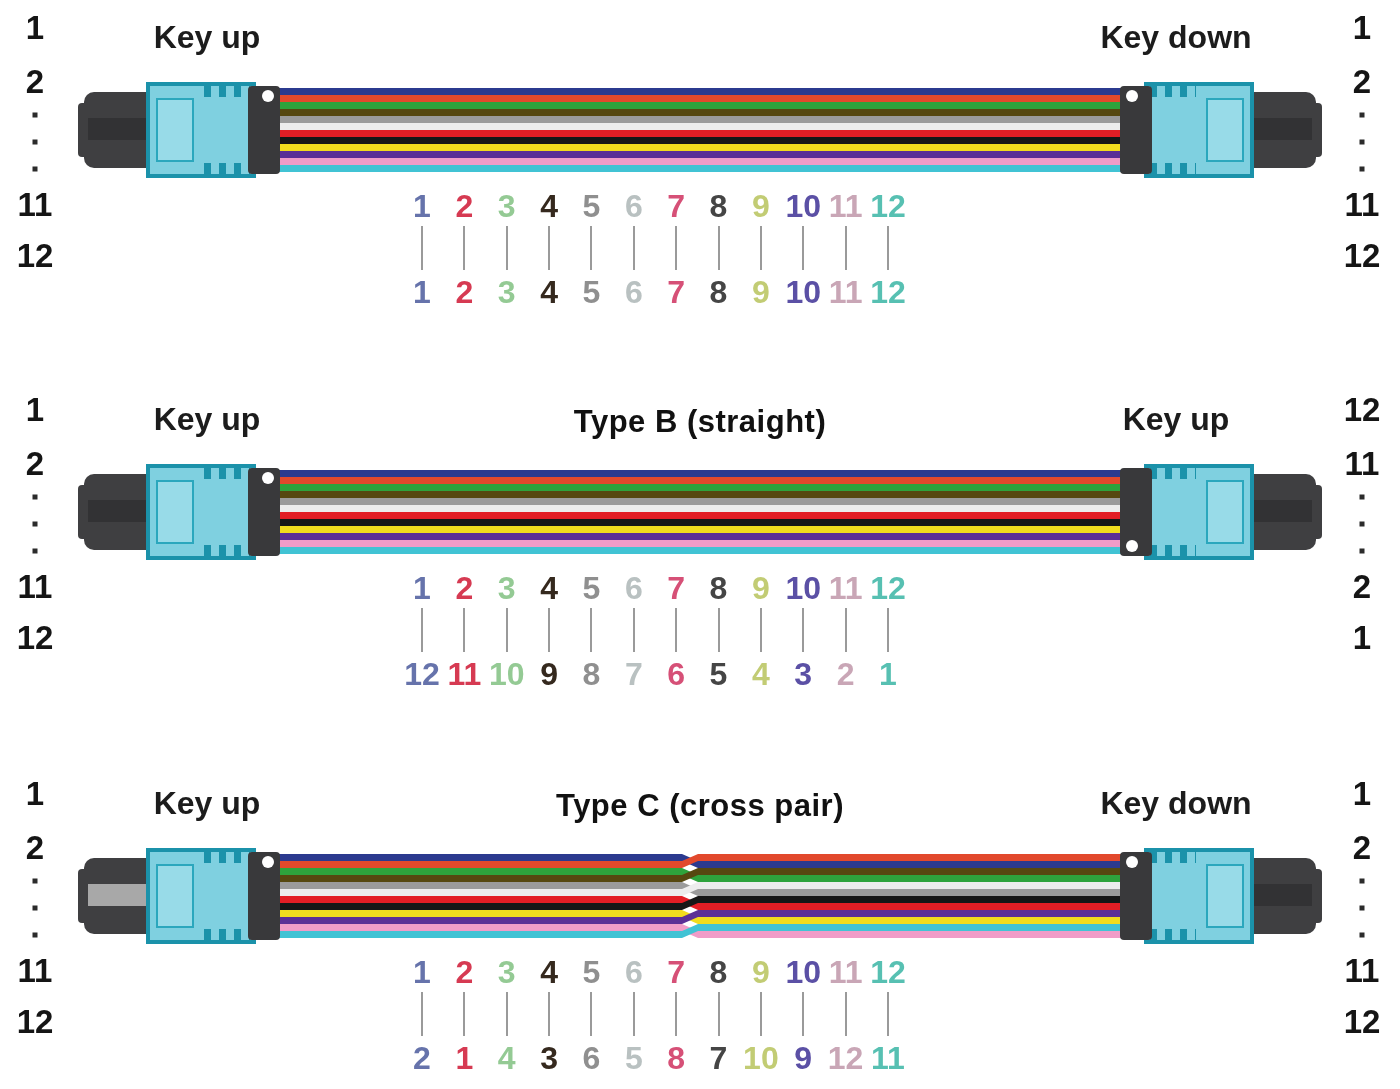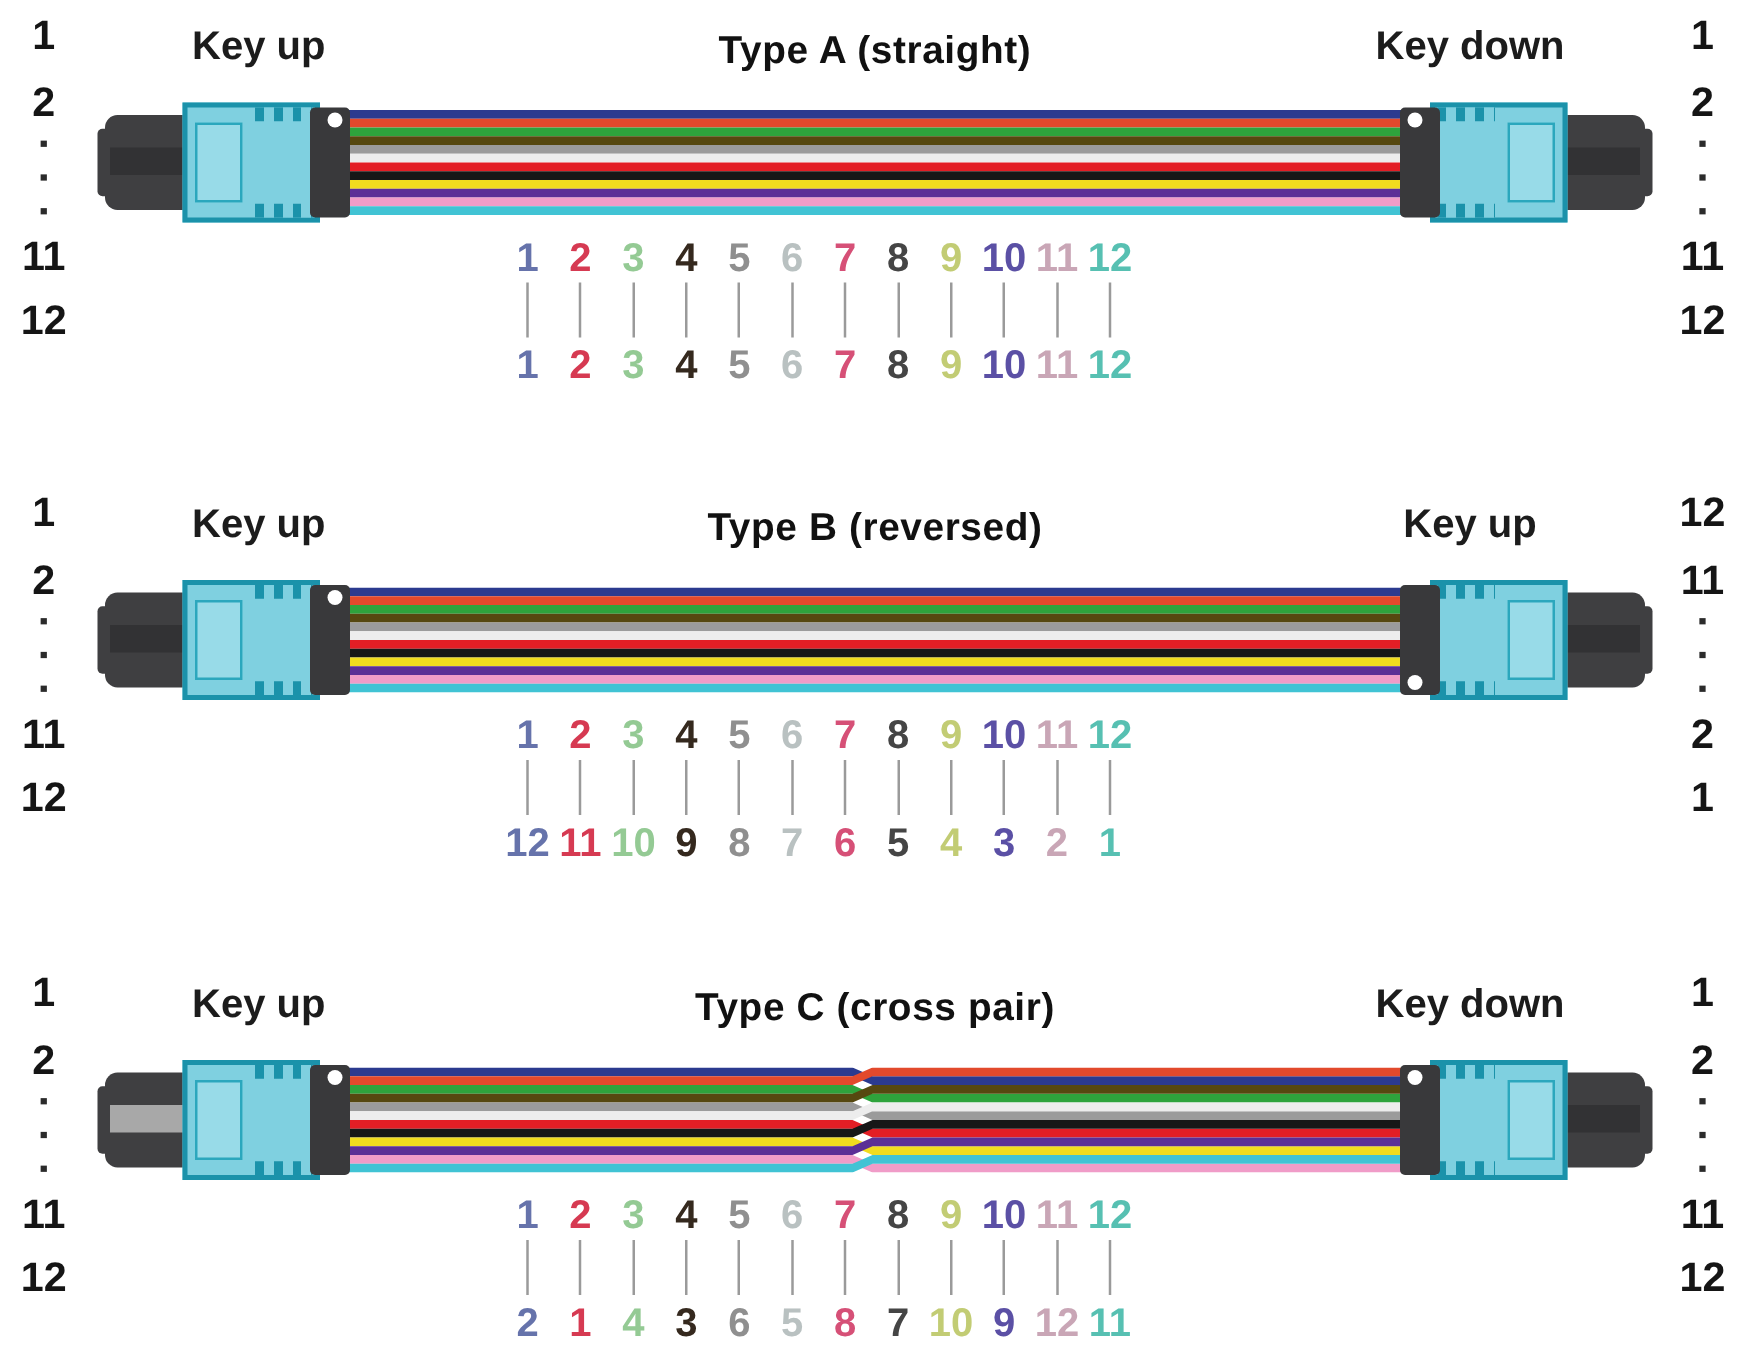--- a/index.html
+++ b/index.html
@@ -37,21 +37,20 @@
       <div class="abs ctr dot-sq" style="left: 35px; top: 142px;"></div>
       <div class="abs ctr dot-sq" style="left: 35px; top: 169px;"></div>
       <div class="abs ctr pin" style="left: 1362px; top: 28px;">1</div>
       <div class="abs ctr pin" style="left: 1362px; top: 82px;">2</div>
       <div class="abs ctr pin" style="left: 1362px; top: 205px;">11</div>
       <div class="abs ctr pin" style="left: 1362px; top: 256px;">12</div>
       <div class="abs ctr dot-sq" style="left: 1362px; top: 115px;"></div>
       <div class="abs ctr dot-sq" style="left: 1362px; top: 142px;"></div>
       <div class="abs ctr dot-sq" style="left: 1362px; top: 169px;"></div>
       <div class="abs ctr key" style="left: 207px; top: 37px;">Key up</div>
-      <div class="abs ctr title" style="left: 700px; top: 40px;">Type A (straight)</div>
       <div class="abs ctr key" style="left: 1176px; top: 37px;">Key down</div>
       <svg width="844" height="84" style="position: absolute; left: 278px; top: 88px;">
         <rect x="0" y="0" width="844" height="7" fill="#2b3a8f"></rect>
         <rect x="0" y="7" width="844" height="7" fill="#e2492c"></rect>
         <rect x="0" y="14" width="844" height="7" fill="#2ea33c"></rect>
         <rect x="0" y="21" width="844" height="7" fill="#564810"></rect>
         <rect x="0" y="28" width="844" height="7" fill="#9b9b9b"></rect>
         <rect x="0" y="35" width="844" height="7" fill="#ededed"></rect>
         <rect x="0" y="42" width="844" height="7" fill="#e31e25"></rect>
         <rect x="0" y="49" width="844" height="7" fill="#171717"></rect>
@@ -130,21 +129,21 @@
       <div class="abs ctr dot-sq" style="left: 35px; top: 142px;"></div>
       <div class="abs ctr dot-sq" style="left: 35px; top: 169px;"></div>
       <div class="abs ctr pin" style="left: 1362px; top: 28px;">12</div>
       <div class="abs ctr pin" style="left: 1362px; top: 82px;">11</div>
       <div class="abs ctr pin" style="left: 1362px; top: 205px;">2</div>
       <div class="abs ctr pin" style="left: 1362px; top: 256px;">1</div>
       <div class="abs ctr dot-sq" style="left: 1362px; top: 115px;"></div>
       <div class="abs ctr dot-sq" style="left: 1362px; top: 142px;"></div>
       <div class="abs ctr dot-sq" style="left: 1362px; top: 169px;"></div>
       <div class="abs ctr key" style="left: 207px; top: 37px;">Key up</div>
-      <div class="abs ctr title" style="left: 700px; top: 40px;">Type B (reversed)</div>
+      <div class="abs ctr title" style="left: 700px; top: 40px;">Type B (straight)</div>
       <div class="abs ctr key" style="left: 1176px; top: 37px;">Key up</div>
       <svg width="844" height="84" style="position: absolute; left: 278px; top: 88px;">
         <rect x="0" y="0" width="844" height="7" fill="#2b3a8f"></rect>
         <rect x="0" y="7" width="844" height="7" fill="#e2492c"></rect>
         <rect x="0" y="14" width="844" height="7" fill="#2ea33c"></rect>
         <rect x="0" y="21" width="844" height="7" fill="#564810"></rect>
         <rect x="0" y="28" width="844" height="7" fill="#9b9b9b"></rect>
         <rect x="0" y="35" width="844" height="7" fill="#ededed"></rect>
         <rect x="0" y="42" width="844" height="7" fill="#e31e25"></rect>
         <rect x="0" y="49" width="844" height="7" fill="#171717"></rect>

